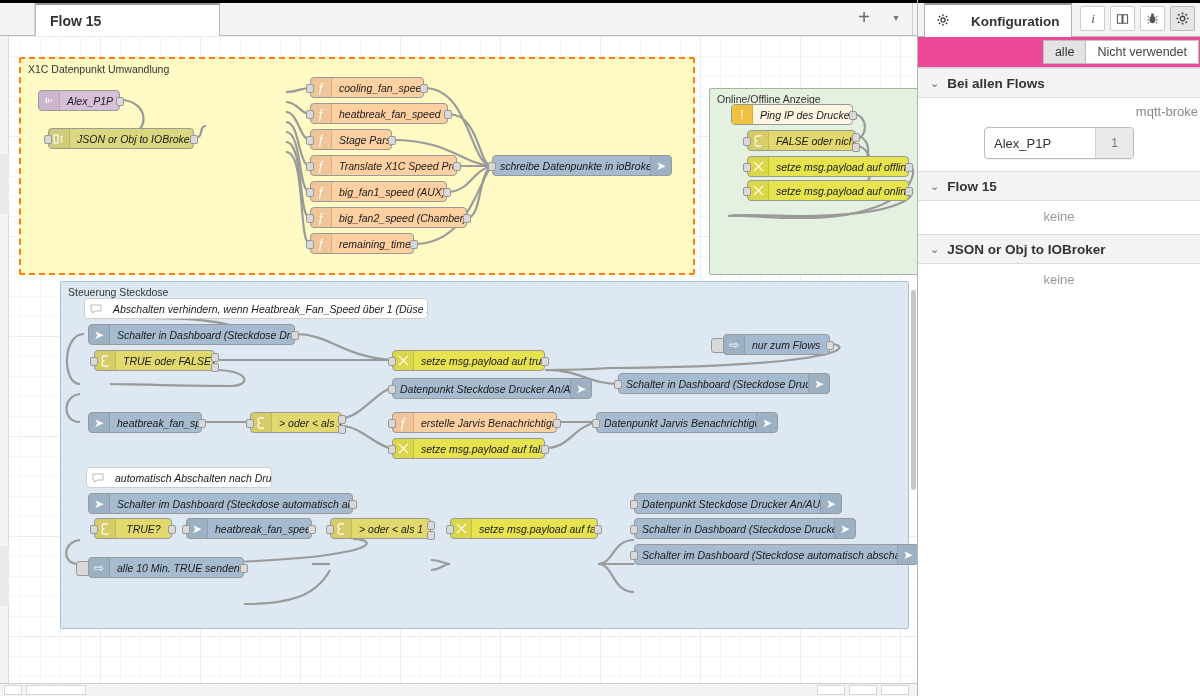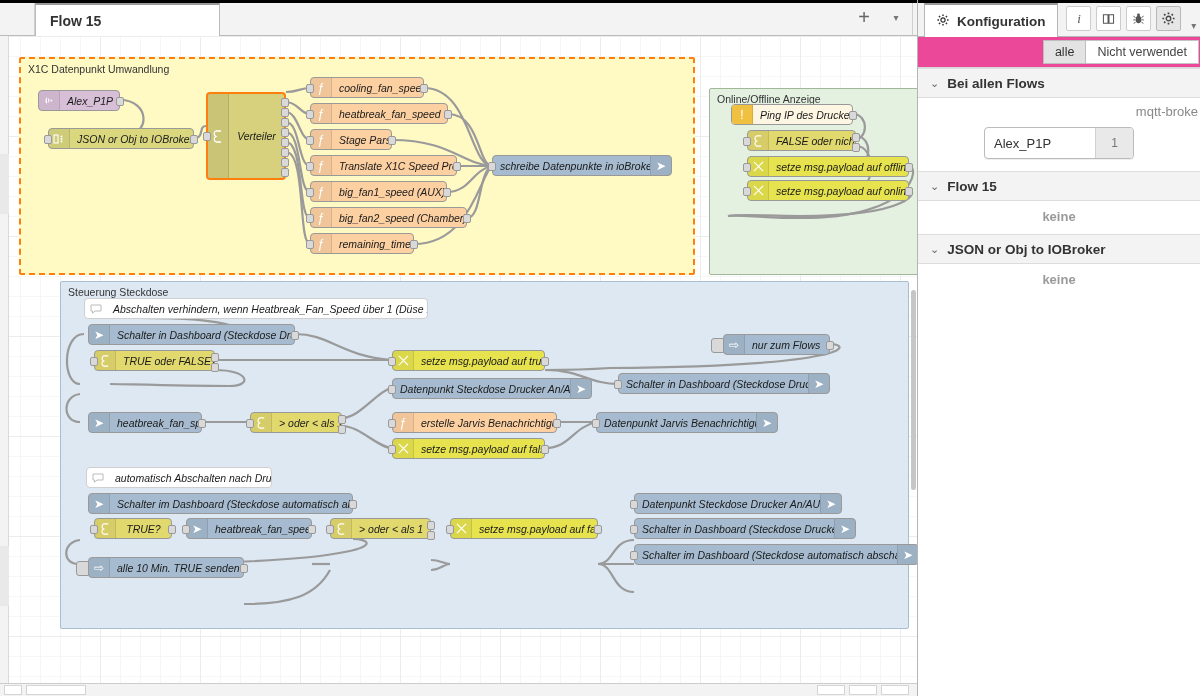--- a/index.html
+++ b/index.html
@@ -201,21 +201,21 @@
   #sb-tabs {
     height: 37px; display: flex; align-items: flex-end;
     background: #f3f3f3; border-bottom: 1px solid #b5b5b5;
     padding-left: 6px;
   }
   #sb-tabs:before{ content:""; position:absolute; top:0; left:0; right:0; height:3px; background:#000; }
   .sb-tab-main {
     height: 34px; padding: 0 12px;
     background:#fff; border:1px solid #b5b5b5; border-bottom:none;
     border-top: 2px solid #999;
-    display:flex; align-items:center; gap:8px;
+    display:flex; align-items:center; gap:22px;
     font-size: 13.5px; font-weight: bold; color:#333;
     margin-bottom:-1px; position: relative; z-index: 3;
   }
   .sb-icons { display:flex; align-items:center; gap:5px; margin-left: 8px; margin-bottom: 5px;}
   .sb-ico {
     width: 25px; height: 25px; border:1px solid #ccc; background:#fff;
     display:flex; align-items:center; justify-content:center;
     color:#555; font-size: 13px; border-radius:2px;
   }
   .sb-ico.active { background:#e6e6e6; border-color:#b9b9b9;}
@@ -237,21 +237,21 @@
     display:flex; align-items:center; gap:8px;
     height: 30px; padding-left: 12px;
     background:#f3f3f3; border-top:1px solid #ddd; border-bottom:1px solid #ddd;
     font-size: 13.5px; font-weight: bold; color: #333;
   }
   .sb-section .chev { color:#666; font-size: 11px; font-weight: normal;}
   .sb-type {
     text-align:right; padding: 6px 2px 2px 0;
     font-size: 13px; color:#888;
   }
-  .sb-empty { text-align:center; padding: 8px 0 10px; font-size:13px; color:#999;font-weight:bold; }
+  .sb-empty { text-align:center; padding: 8px 0 10px; font-size:13px; color:#999; }
   .sb-entry-wrap { padding: 6px 0 12px 0; display:flex; justify-content:center;}
   .sb-entry {
     display:flex; align-items:stretch;
     width: 150px; height: 32px;
     border:1px solid #bbb; border-radius:4px; background:#fff;
     box-shadow: 0 1px 1px rgba(0,0,0,0.07);
     overflow:hidden;
   }
   .sb-entry .name { flex:1; display:flex; align-items:center; padding-left:9px; font-size:13px; color:#333;}
   .sb-entry .cnt {
@@ -358,37 +358,20 @@
               <circle cx="8.5" cy="2.5" r="1" fill="#fff"></circle>
               <circle cx="8.5" cy="5" r="1" fill="#fff"></circle>
               <circle cx="8.5" cy="7.5" r="1" fill="#fff"></circle>
             </svg>
           </div>
         <div class="lbl center">JSON or Obj to IOBroker</div>
         <div class="port in" style="top:6px;"></div>
         <div class="port out" style="top:6px;"></div>
       </div>
 
-      <div class="node big n-switch" style="left:206px; top:56px; width:80px;">
-        <div class="ico" style="height:100%;">
-            <svg width="12" height="13" viewBox="0 0 12 13">
-              <path d="M9 1 L4 1 A3 3 0 0 0 4 6.5 A3 3 0 0 0 4 12 L9 12" stroke="#fff" stroke-width="1.3" fill="none"></path>
-            </svg>
-          </div>
-        <div class="lbl center">Verteiler</div>
-        <div class="port in" style="top:38px;"></div>
-        <div class="port out" style="top:4px;"></div>
-        <div class="port out" style="top:14px;"></div>
-        <div class="port out" style="top:24px;"></div>
-        <div class="port out" style="top:34px;"></div>
-        <div class="port out" style="top:44px;"></div>
-        <div class="port out" style="top:54px;"></div>
-        <div class="port out" style="top:64px;"></div>
-        <div class="port out" style="top:74px;"></div>
-      </div>
 
       <div class="node n-func" style="left:310px; top:41px; width:114px;">
         <div class="ico">ƒ</div>
         <div class="lbl">cooling_fan_speed</div>
         <div class="port in" style="top:6px;"></div>
         <div class="port out" style="top:6px;"></div>
       </div>
       <div class="node n-func" style="left:310px; top:67px; width:138px;">
         <div class="ico">ƒ</div>
         <div class="lbl">heatbreak_fan_speed</div>

